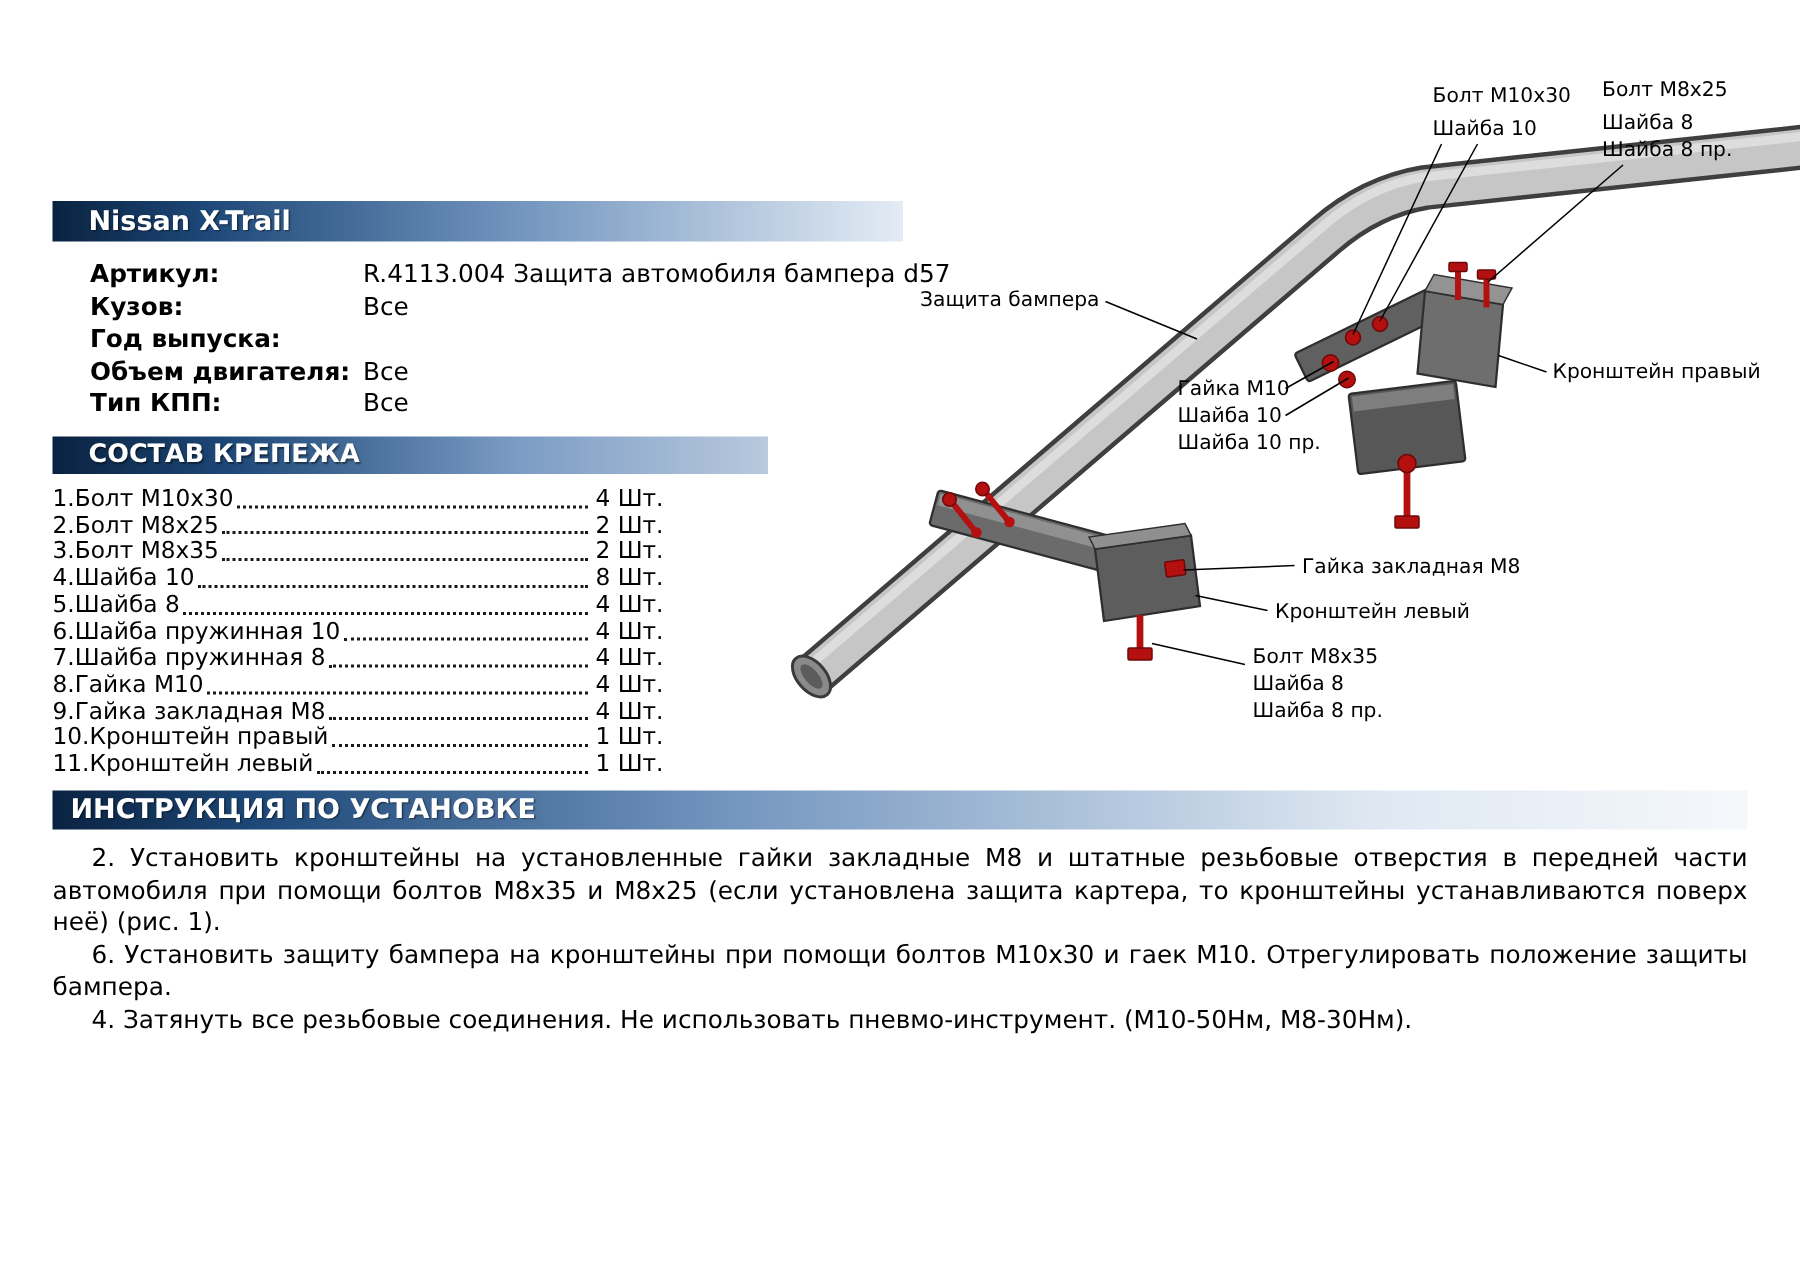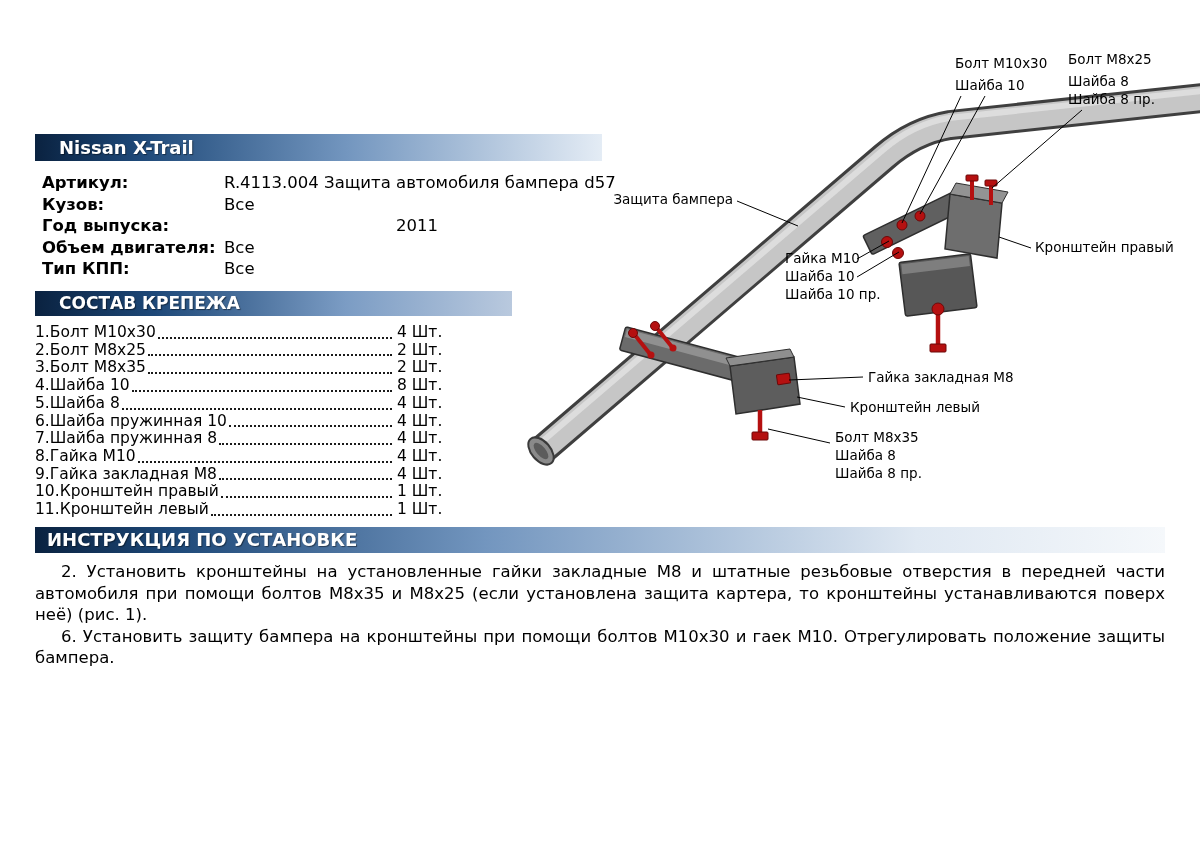--- a/index.html
+++ b/index.html
@@ -20,21 +20,21 @@
   #parts-bar {
     top: 291px; width: 477px; height: 25px; line-height: 25px;
     padding-left: 24px; font-size: 17px;
     background: linear-gradient(90deg,#0a2240 0%,#1d4878 25%,#7b9cc4 65%,#b9c9de 100%);
   }
   #instr-bar {
     top: 527px; width: 1130px; height: 26px; line-height: 26px;
     padding-left: 12px; font-size: 18px;
     background: linear-gradient(90deg,#0a2240 0%,#1d4878 12%,#7396bf 40%,#dfe8f2 78%,#f5f8fb 100%);
   }
-  .specs { position: absolute; left: 32px; top: 172px; width: 600px; font-size: 16.5px; }
+  .specs { position: absolute; left: 50px; top: 172px; width: 600px; font-size: 16.5px; }
   .spec-row { display: flex; line-height: 21.5px; padding-left: 10px; }
   .spec-label { font-weight: bold; width: 182px; flex: none; white-space: nowrap; }
   .spec-value { white-space: nowrap; }
   .spec-value--year { padding-left: 172px; }
   .parts { position: absolute; left: 35px; top: 324px; width: 420px; font-size: 15.5px; }
   .part-row { display: flex; line-height: 17.7px; }
   .part-name { white-space: nowrap; flex: none; }
   .dots { flex: 1; border-bottom: 2px dotted #1a1a1a; align-self: flex-end; margin: 0 5px 3px 2px; }
   .qty { flex: none; width: 58px; white-space: nowrap; }
   .instr { position: absolute; left: 35px; top: 561px; width: 1130px; font-size: 16.5px; line-height: 21.5px; text-align: justify; }
@@ -59,21 +59,20 @@
     <div class="spec-row">
       <span class="spec-label">Артикул:</span>
       <span class="spec-value">R.4113.004 Защита автомобиля бампера d57</span>
     </div>
     <div class="spec-row">
       <span class="spec-label">Кузов:</span>
       <span class="spec-value">Все</span>
     </div>
     <div class="spec-row">
       <span class="spec-label">Год выпуска:</span>
-      <span class="spec-value spec-value--year">2011</span>
     </div>
     <div class="spec-row">
       <span class="spec-label">Объем двигателя:</span>
       <span class="spec-value">Все</span>
     </div>
     <div class="spec-row">
       <span class="spec-label">Тип КПП:</span>
       <span class="spec-value">Все</span>
     </div>
   </div>
@@ -140,20 +139,21 @@
     </div>
   </div>
 
   <div class="bar" id="instr-bar">
     <span>ИНСТРУКЦИЯ ПО УСТАНОВКЕ</span>
   </div>
 
   <div class="instr">
     <p>2. Установить кронштейны на установленные гайки закладные М8 и штатные резьбовые отверстия в передней части автомобиля при помощи болтов М8х35 и М8х25 (если установлена защита картера, то кронштейны устанавливаются поверх неё) (рис. 1).</p>
     <p>6. Установить защиту бампера на кронштейны при помощи болтов М10х30 и гаек М10. Отрегулировать положение защиты бампера.</p>
+    <p>4. Затянуть все резьбовые соединения. Не использовать пневмо-инструмент. (М10-50Нм, М8-30Нм).</p>
   </div>
 
   <svg id="diagram" viewBox="0 0 1200 520">
 
     <g>
       <path d="M 541 451 L 884 157 Q 914 131 950 125 L 1212 97" stroke="#3f3f3f" stroke-width="30" fill="none" stroke-linecap="butt"></path>
       <path d="M 541 451 L 884 157 Q 914 131 950 125 L 1212 97" stroke="#c6c6c6" stroke-width="24" fill="none" stroke-linecap="butt"></path>
       <path d="M 545 445 L 884 155 Q 914 129 950 123 L 1212 95" stroke="#e0e0e0" stroke-width="6" fill="none" opacity="0.85" transform="translate(-1,-5)"></path>
       <ellipse cx="541" cy="451" rx="9.5" ry="16" transform="rotate(-41 541 451)" fill="#8a8a8a" stroke="#3a3a3a" stroke-width="2"></ellipse>
       <ellipse cx="541" cy="451" rx="4.5" ry="10" transform="rotate(-41 541 451)" fill="#5c5c5c"></ellipse>

